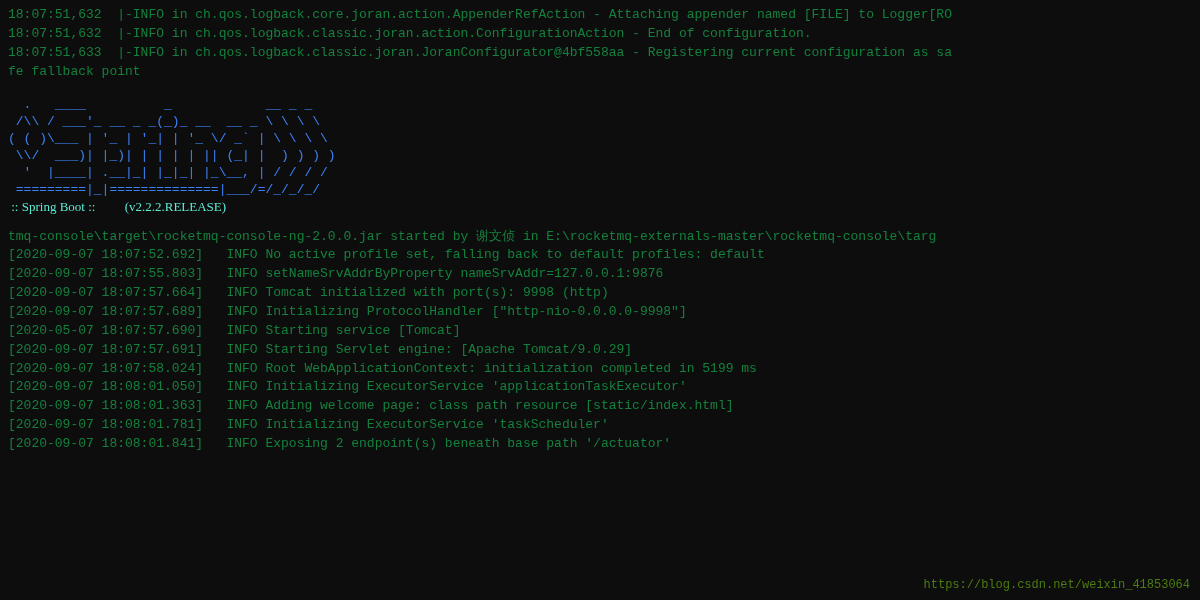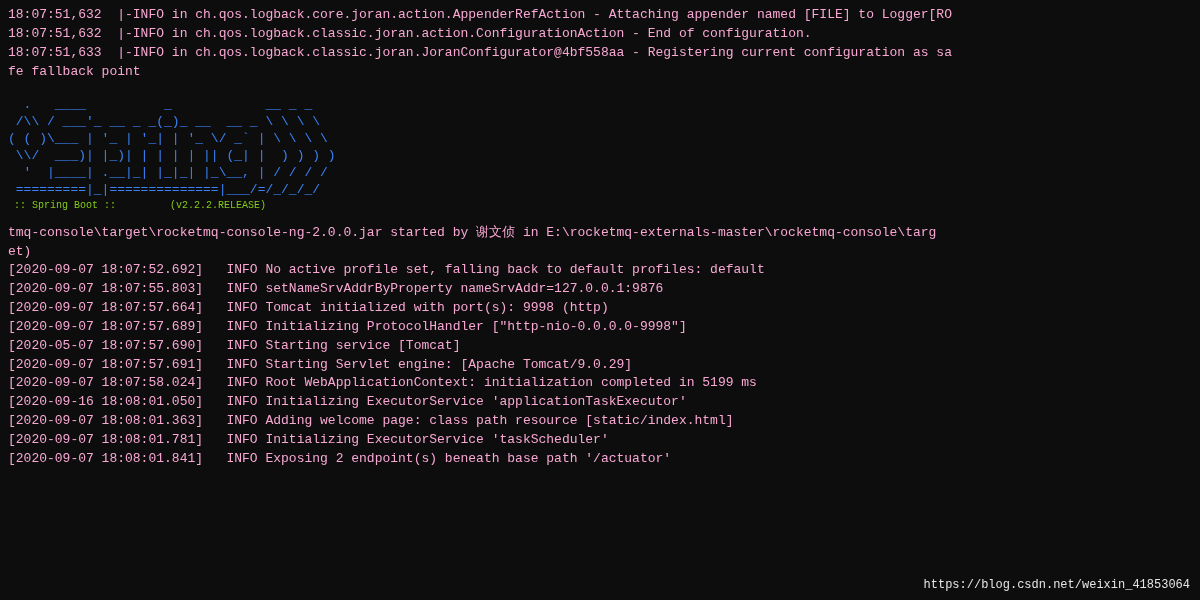--- a/index.html
+++ b/index.html
@@ -20,43 +20,44 @@
       background-color: #0d0d0d;
       width: 1200px;
       height: 600px;
       padding: 6px 8px;
       overflow: hidden;
       position: relative;
     }
     .log-line {
       white-space: pre;
       line-height: 1.45;
-      color: #f9a8d4;
+      color: #15803d;
       font-size: 13px;
     }
     .spring-logo-container {
       margin: 10px 0 6px 0;
       line-height: 1.3;
     }
     .spring-logo-line {
       white-space: pre;
       color: #3b82f6;
       font-size: 13px;
       line-height: 1.3;
     }
     .spring-boot-version {
       white-space: pre;
-      color: #84cc16;
-      font-size: 10px;
+      color: #5eead4;
+      font-size: 13px;
+      font-family: Liberation Serif, serif;
     }
     .watermark {
       position: absolute;
       bottom: 8px;
       right: 10px;
-      color: #e5e5e5;
+      color: #4d7c0f;
       font-size: 12px;
       padding-left: 16px;
     }
     .blank-line {
       height: 6px;
     }
   </style>
 </head>
 <body>
 
@@ -78,28 +79,27 @@
     <div class="spring-logo-line"> \\/  ___)| |_)| | | | | || (_| |  ) ) ) )</div>
     <div class="spring-logo-line">  '  |____| .__|_| |_|_| |_\__, | / / / /</div>
     <div class="spring-logo-line"> =========|_|==============|___/=/_/_/_/</div>
     <div class="spring-boot-version"> :: Spring Boot ::         (v2.2.2.RELEASE)</div>
   </div>
 
   <div class="blank-line"></div>
 
   <div>
     <div class="log-line">tmq-console\target\rocketmq-console-ng-2.0.0.jar started by 谢文侦 in E:\rocketmq-externals-master\rocketmq-console\targ</div>
-    <div class="log-line">et)</div>
     <div class="log-line">[2020-09-07 18:07:52.692]   INFO No active profile set, falling back to default profiles: default</div>
     <div class="log-line">[2020-09-07 18:07:55.803]   INFO setNameSrvAddrByProperty nameSrvAddr=127.0.0.1:9876</div>
     <div class="log-line">[2020-09-07 18:07:57.664]   INFO Tomcat initialized with port(s): 9998 (http)</div>
     <div class="log-line">[2020-09-07 18:07:57.689]   INFO Initializing ProtocolHandler ["http-nio-0.0.0.0-9998"]</div>
     <div class="log-line">[2020-05-07 18:07:57.690]   INFO Starting service [Tomcat]</div>
     <div class="log-line">[2020-09-07 18:07:57.691]   INFO Starting Servlet engine: [Apache Tomcat/9.0.29]</div>
     <div class="log-line">[2020-09-07 18:07:58.024]   INFO Root WebApplicationContext: initialization completed in 5199 ms</div>
-    <div class="log-line">[2020-09-16 18:08:01.050]   INFO Initializing ExecutorService 'applicationTaskExecutor'</div>
+    <div class="log-line">[2020-09-07 18:08:01.050]   INFO Initializing ExecutorService 'applicationTaskExecutor'</div>
     <div class="log-line">[2020-09-07 18:08:01.363]   INFO Adding welcome page: class path resource [static/index.html]</div>
     <div class="log-line">[2020-09-07 18:08:01.781]   INFO Initializing ExecutorService 'taskScheduler'</div>
     <div class="log-line">[2020-09-07 18:08:01.841]   INFO Exposing 2 endpoint(s) beneath base path '/actuator'</div>
   </div>
 
   <div class="watermark">https://blog.csdn.net/weixin_41853064</div>
 </div>
 
 </body></html>

